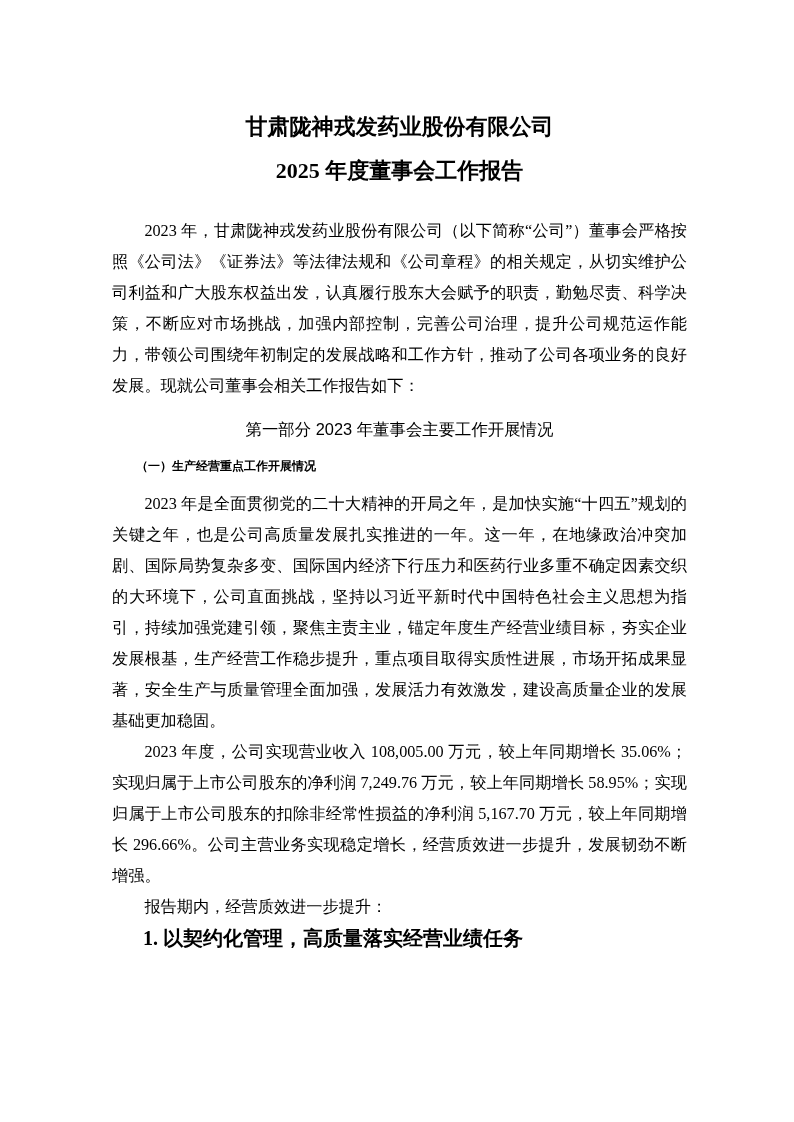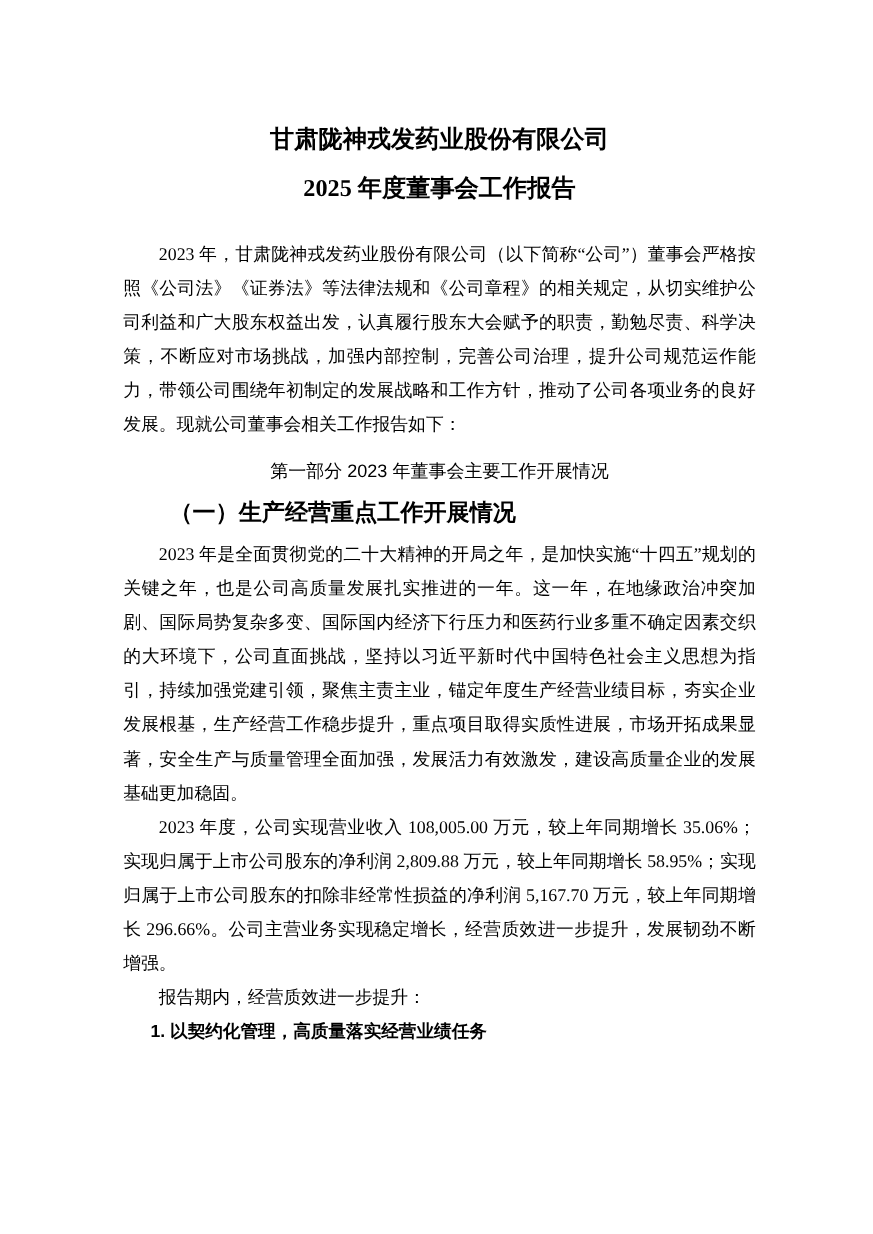--- a/index.html
+++ b/index.html
@@ -41,52 +41,52 @@
   .part-heading {
     margin: 12px 0 6px 0;
     font-size: 16.4px;
     font-weight: normal;
     line-height: 31px;
     text-align: center;
     font-family: "Liberation Sans", "DejaVu Sans", sans-serif;
   }
   .section-heading {
     margin: 0 0 7px 0;
-    font-size: 21px;
+    font-size: 12px;
     font-weight: bold;
     line-height: 31px;
     text-indent: 2em;
     font-family: "Liberation Sans", "DejaVu Sans", sans-serif;
   }
   .item-heading {
     margin: 0;
-    font-size: 16px;
+    font-size: 20px;
     font-weight: bold;
     line-height: 31px;
     text-indent: 1.55em;
-    font-family: Liberation Sans, sans-serif;
+    font-family: Liberation Serif, serif;
   }
 </style>
 </head>
 <body>
 
 <div class="page">
 
   <div class="doc-title">甘肃陇神戎发药业股份有限公司</div>
 
   <div class="doc-title">2025 年度董事会工作报告</div>
 
   <p class="body-para intro-para">2023 年，甘肃陇神戎发药业股份有限公司（以下简称“公司”）董事会严格按照《公司法》《证券法》等法律法规和《公司章程》的相关规定，从切实维护公司利益和广大股东权益出发，认真履行股东大会赋予的职责，勤勉尽责、科学决策，不断应对市场挑战，加强内部控制，完善公司治理，提升公司规范运作能力，带领公司围绕年初制定的发展战略和工作方针，推动了公司各项业务的良好发展。现就公司董事会相关工作报告如下：</p>
 
   <div class="part-heading">第一部分 2023 年董事会主要工作开展情况</div>
 
   <div class="section-heading">（一）生产经营重点工作开展情况</div>
 
   <p class="body-para">2023 年是全面贯彻党的二十大精神的开局之年，是加快实施“十四五”规划的关键之年，也是公司高质量发展扎实推进的一年。这一年，在地缘政治冲突加剧、国际局势复杂多变、国际国内经济下行压力和医药行业多重不确定因素交织的大环境下，公司直面挑战，坚持以习近平新时代中国特色社会主义思想为指引，持续加强党建引领，聚焦主责主业，锚定年度生产经营业绩目标，夯实企业发展根基，生产经营工作稳步提升，重点项目取得实质性进展，市场开拓成果显著，安全生产与质量管理全面加强，发展活力有效激发，建设高质量企业的发展基础更加稳固。</p>
 
-  <p class="body-para">2023 年度，公司实现营业收入 108,005.00 万元，较上年同期增长 35.06%；实现归属于上市公司股东的净利润 2,809.88 万元，较上年同期增长 58.95%；实现归属于上市公司股东的扣除非经常性损益的净利润 5,167.70 万元，较上年同期增长 296.66%。公司主营业务实现稳定增长，经营质效进一步提升，发展韧劲不断增强。</p>
+  <p class="body-para">2023 年度，公司实现营业收入 108,005.00 万元，较上年同期增长 35.06%；实现归属于上市公司股东的净利润 7,249.76 万元，较上年同期增长 58.95%；实现归属于上市公司股东的扣除非经常性损益的净利润 5,167.70 万元，较上年同期增长 296.66%。公司主营业务实现稳定增长，经营质效进一步提升，发展韧劲不断增强。</p>
 
   <p class="body-para">报告期内，经营质效进一步提升：</p>
 
   <div class="item-heading">1. 以契约化管理，高质量落实经营业绩任务</div>
 
 
 </div>
 
 </body></html>

